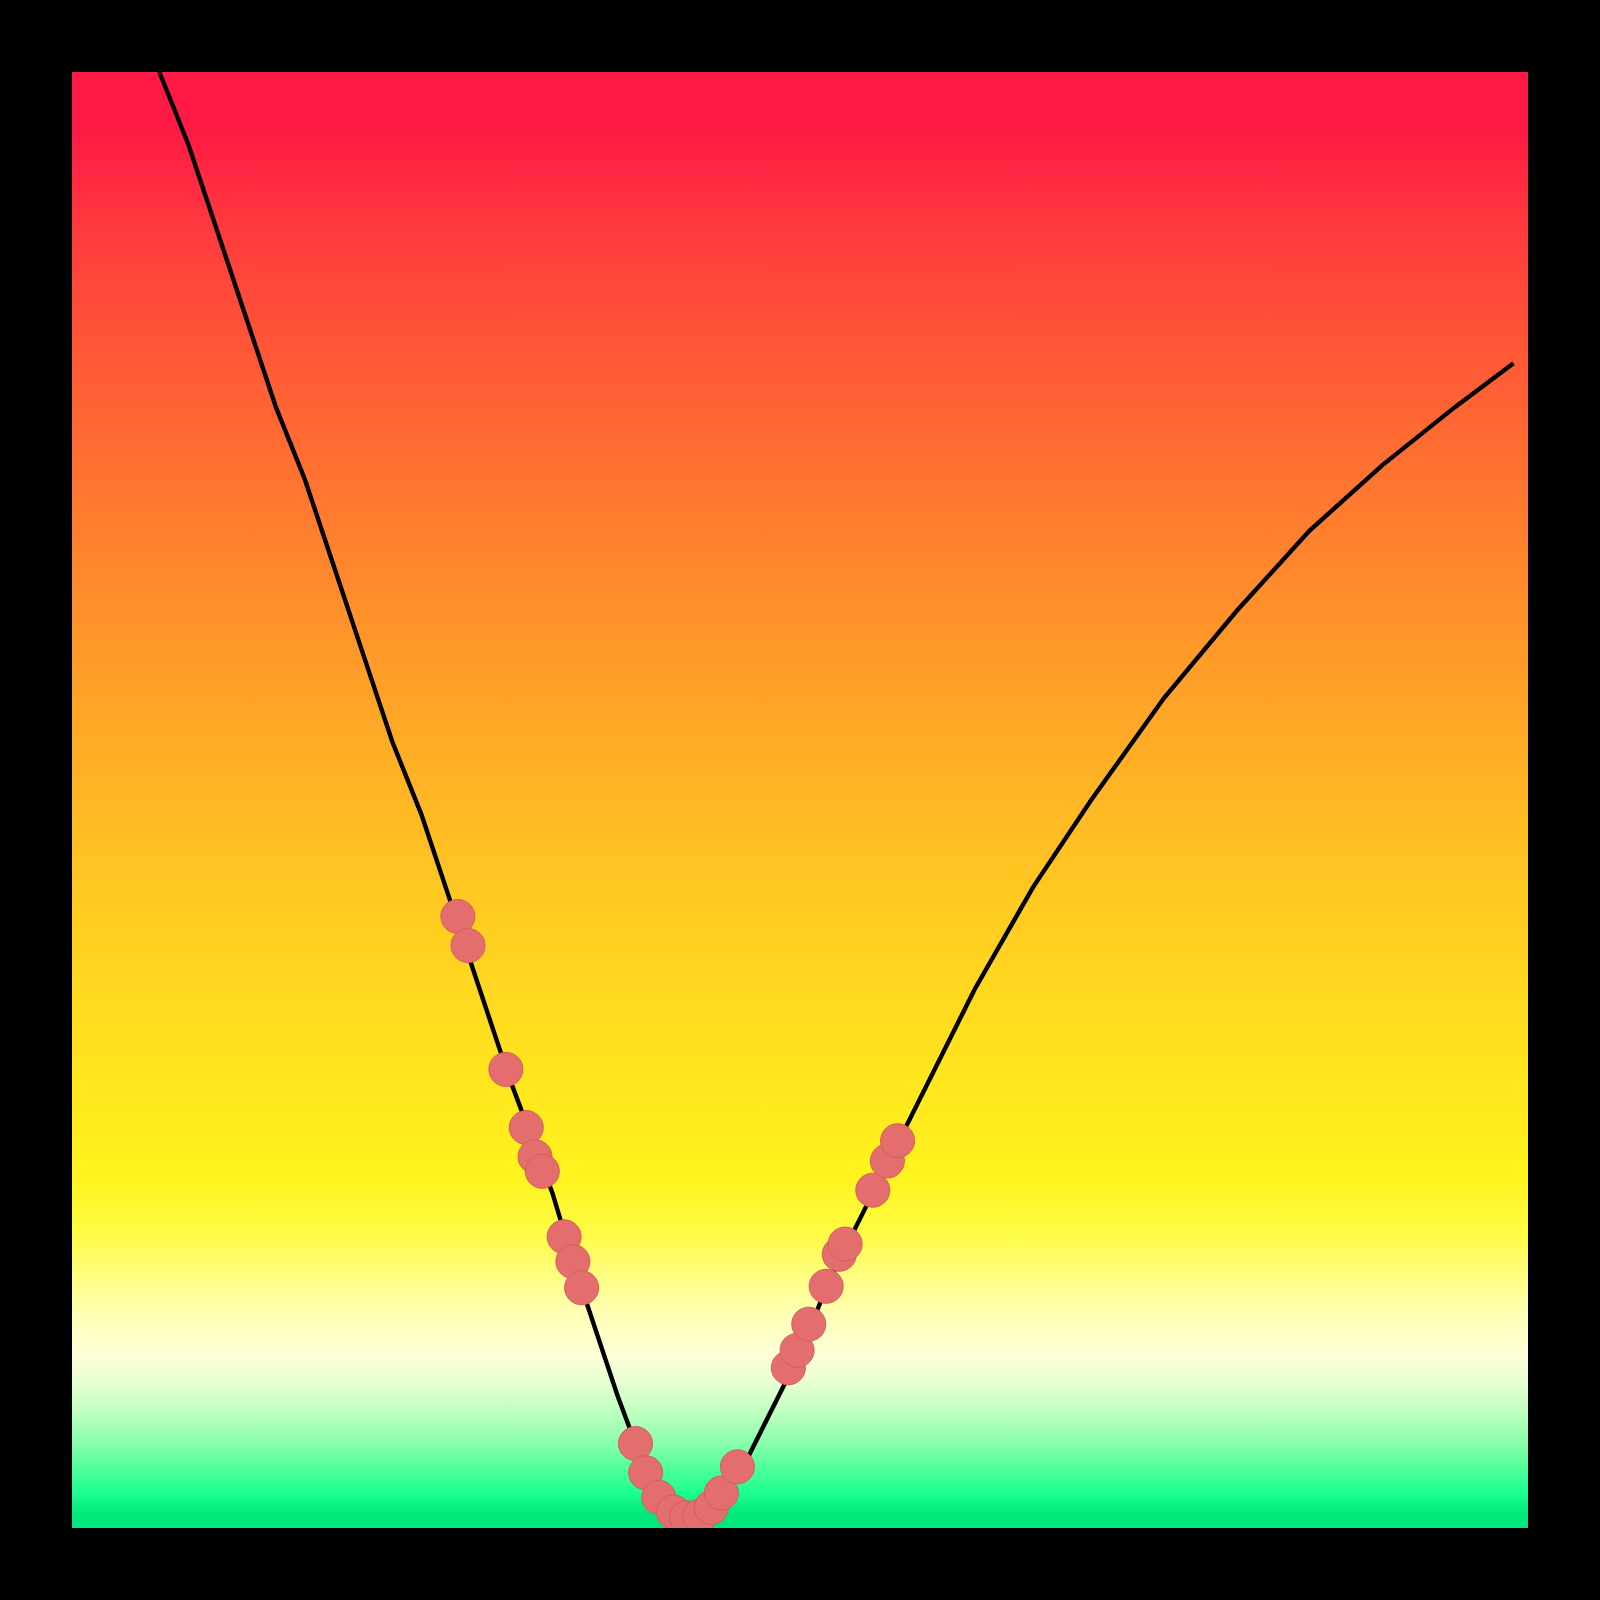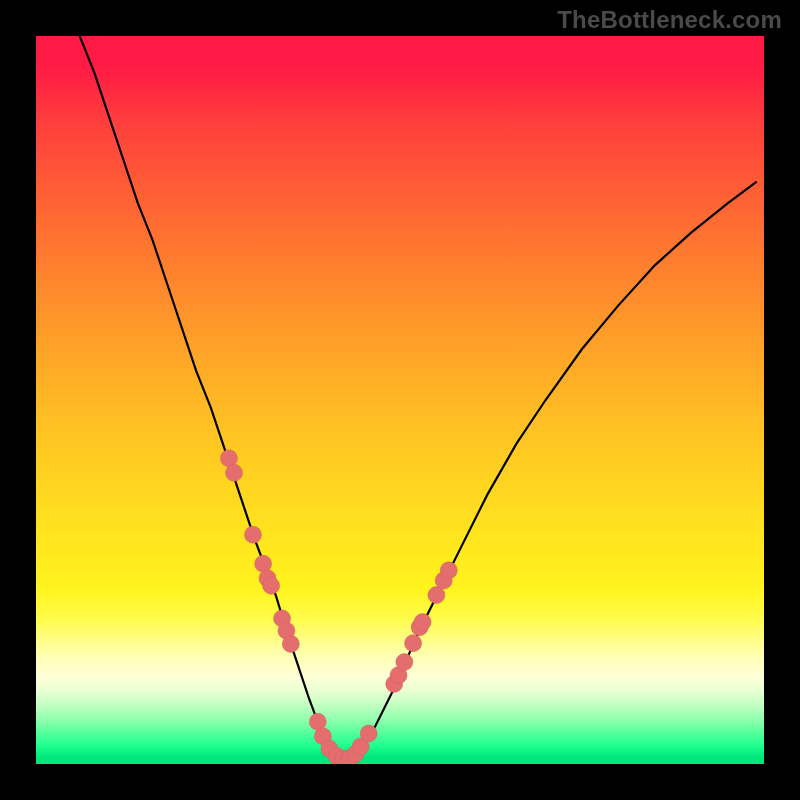--- a/index.html
+++ b/index.html
@@ -67,21 +67,20 @@
     position: absolute;
     inset: 0;
     width: 728px;
     height: 728px;
   }
 </style>
 </head>
 <body>
 
 <div class="frame">
-  <div class="watermark">TheBottleneck.com</div>
   <div class="plot">
     <div class="gradient"></div>
     <svg class="curve" viewBox="0 0 728 728" preserveAspectRatio="none">
       <path id="curve-path" fill="none" stroke="#000000" stroke-width="2.2" d="M43.68 0.00 L58.24 36.40 L72.80 80.08 L87.36 123.76 L101.92 167.44 L116.48 203.84 L131.04 247.52 L145.60 291.20 L160.16 334.88 L174.72 371.28 L189.28 414.96 L203.84 458.64 L218.40 502.32 L229.32 531.44 L240.24 560.56 L251.16 596.96 L262.08 629.72 L273.00 662.48 L283.92 691.60 L291.20 709.80 L298.48 719.26 L305.76 723.63 L313.04 723.63 L320.32 717.08 L334.88 698.88 L349.44 669.76 L364.00 640.64 L378.56 604.24 L400.40 560.56 L422.24 516.88 L451.36 458.64 L480.48 407.68 L509.60 364.00 L546.00 313.04 L582.40 269.36 L618.80 229.32 L655.20 196.56 L691.60 167.44 L720.72 145.60"></path>
       <g id="markers">
           <circle cx="192.92" cy="422.24" r="8.5" fill="#E46E6E" stroke="#D45C5C" stroke-width="0.5"></circle>
           <circle cx="198.02" cy="436.80" r="8.5" fill="#E46E6E" stroke="#D45C5C" stroke-width="0.5"></circle>
           <circle cx="216.94" cy="498.68" r="8.5" fill="#E46E6E" stroke="#D45C5C" stroke-width="0.5"></circle>
           <circle cx="227.14" cy="527.80" r="8.5" fill="#E46E6E" stroke="#D45C5C" stroke-width="0.5"></circle>
           <circle cx="231.50" cy="542.36" r="8.5" fill="#E46E6E" stroke="#D45C5C" stroke-width="0.5"></circle>

